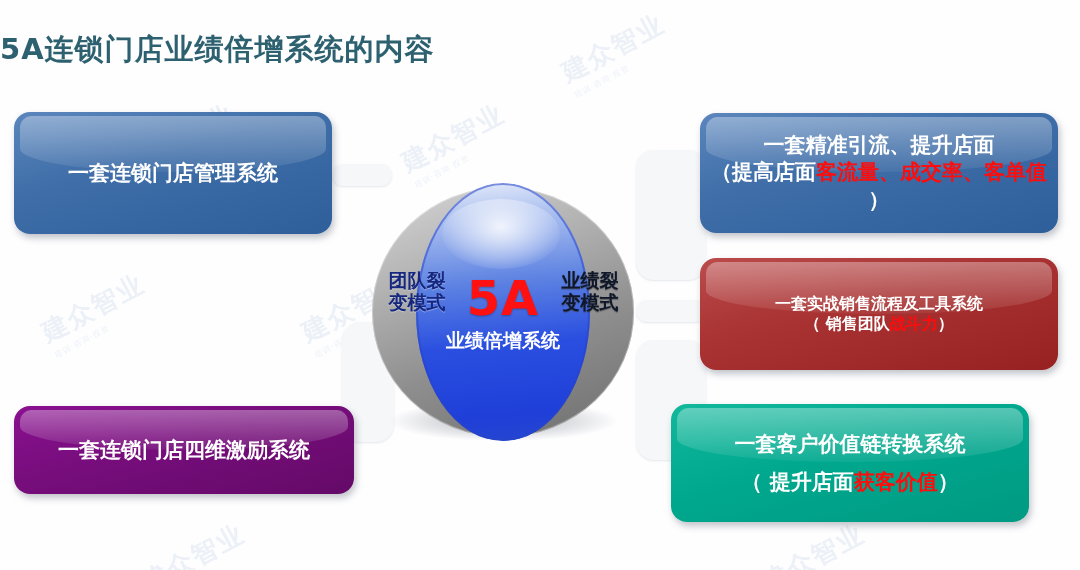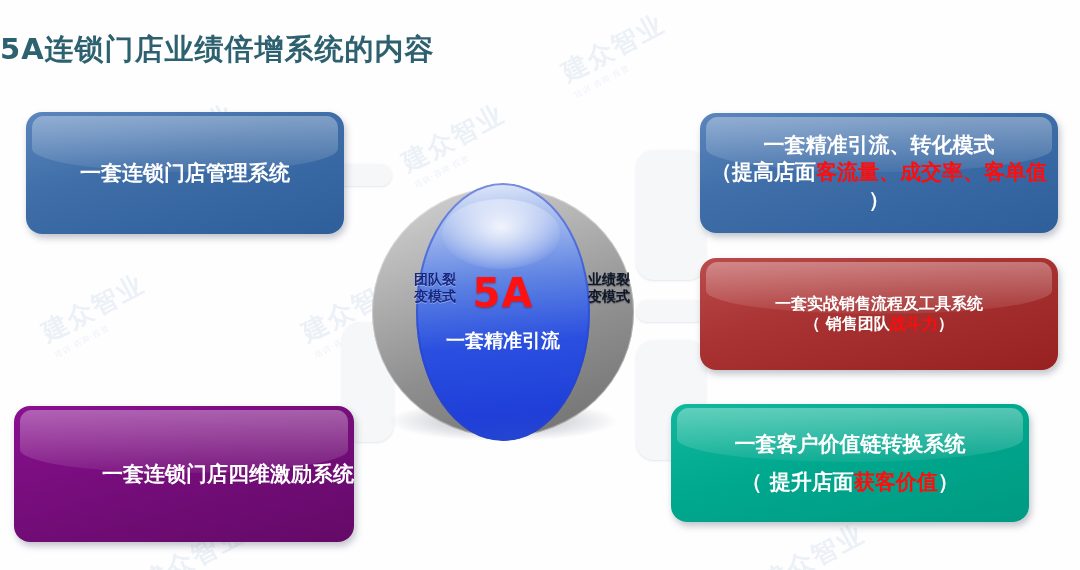--- a/index.html
+++ b/index.html
@@ -59,29 +59,29 @@
     pointer-events:none;
   }
   .box .ln{position:relative;z-index:2;line-height:1.26;white-space:nowrap;}
   .hl{color:#ff0c0c;}
 
   .box.blue  {background:linear-gradient(165deg,#5b86bd 0%,#3f6ea8 40%,#2e5f9b 100%);}
   .box.red   {background:linear-gradient(165deg,#bb4c4c 0%,#a93232 42%,#972020 100%);}
   .box.purple{background:linear-gradient(165deg,#8a1090 0%,#760d7b 45%,#640a68 100%);}
   .box.teal  {background:linear-gradient(165deg,#11b89c 0%,#00a88e 45%,#009a82 100%);}
 
-  #box-tl{left:14px;top:112px;width:318px;height:122px;font-size:21px;margin-left:12px;}
+  #box-tl{left:14px;top:112px;width:318px;height:122px;font-size:21px;}
   #box-tl .ln+.ln{margin-top:14px;}
   #box-tr{left:700px;top:113px;width:358px;height:120px;font-size:21px;}
   #box-tr .ln+.ln{}
   #box-mr{left:700px;top:258px;width:358px;height:112px;font-size:16px;}
   #box-mr .ln+.ln{margin-top:0;}
   #box-br{left:671px;top:404px;width:358px;height:118px;font-size:21px;}
   #box-br .ln+.ln{margin-top:12px;}
-  #box-bl{left:14px;top:406px;width:340px;height:136px;font-size:21px;align-items:flex-end;}
+  #box-bl{left:14px;top:406px;width:340px;height:88px;font-size:21px;}
   #box-bl .ln+.ln{margin-top:7px;}
 
   
   #sphere{
     position:absolute;left:372px;top:187px;width:262px;height:260px;
   }
   #sphere .shadow{
     position:absolute;left:18px;top:214px;width:226px;height:40px;
     background:radial-gradient(ellipse at 50% 50%,rgba(120,125,135,.55) 0%,rgba(120,125,135,.22) 46%,rgba(255,255,255,0) 72%);
     border-radius:50%;
@@ -99,27 +99,27 @@
     box-shadow:inset 0 0 0 2px rgba(40,70,200,.55);
   }
   #sphere .hi{
     position:absolute;left:70px;top:12px;width:118px;height:70px;
     background:radial-gradient(ellipse at 50% 40%,rgba(255,255,255,.85) 0%,rgba(255,255,255,.28) 55%,rgba(255,255,255,0) 78%);
     border-radius:50%;
     pointer-events:none;
   }
   .sidetext{
     position:absolute;z-index:4;
-    font-size:14px;font-weight:800;line-height:1.18;text-align:right;white-space:nowrap;
+    font-size:19px;font-weight:800;line-height:1.18;text-align:center;white-space:nowrap;font-family:Liberation Mono, monospace;
   }
   #side-left{left:6px;top:84px;width:78px;color:#16277f;text-shadow:0 1px 0 rgba(255,255,255,.35);}
   #side-right{left:178px;top:84px;width:80px;color:#0f172a;text-shadow:0 1px 1px rgba(60,60,60,.65);}
   #core-5a{
     position:absolute;z-index:5;left:0;right:0;top:83px;text-align:center;
-    font-size:40px;font-weight:800;color:#ff1111;letter-spacing:1px;
+    font-size:48px;font-weight:800;color:#ff1111;letter-spacing:1px;
     text-shadow:0 1px 2px rgba(0,0,0,.28);
   }
   #core-sub{
     position:absolute;z-index:5;left:0;right:0;top:140px;text-align:center;
     color:#ffffff;font-size:19px;font-weight:800;line-height:1.45;white-space:nowrap;
   }
 </style>
 </head>
 <body>
 
@@ -166,21 +166,21 @@
   <div class="conn" style="left:636px;top:300px;width:70px;height:22px;"></div>
   <div class="conn" style="left:636px;top:340px;width:70px;height:120px;border-radius:18px;"></div>
 
   <div class="box blue" id="box-tl">
     <div class="gloss"></div>
     <div class="ln">一套连锁门店管理系统</div>
   </div>
 
   <div class="box blue" id="box-tr">
     <div class="gloss"></div>
-    <div class="ln">一套精准引流、转化模式</div>
+    <div class="ln">一套精准引流、提升店面</div>
     <div class="ln">
       <span>（提高店面</span><span class="hl">客流量、成交率、客单值</span><span></span>
     </div>
     <div class="ln" style="margin-top:2px;">）</div>
   </div>
 
   <div class="box red" id="box-mr">
     <div class="gloss"></div>
     <div class="ln">一套实战销售流程及工具系统</div>
     <div class="ln">
@@ -213,17 +213,17 @@
     </div>
 
     <div class="sidetext" id="side-right">
       <div>业绩裂</div>
       <div>变模式</div>
     </div>
 
     <div id="core-5a">5A</div>
 
     <div id="core-sub">
-      <div>一套精准引流</div>
+      <div>业绩倍增系统</div>
     </div>
   </div>
 
 </div>
 
 </body></html>

